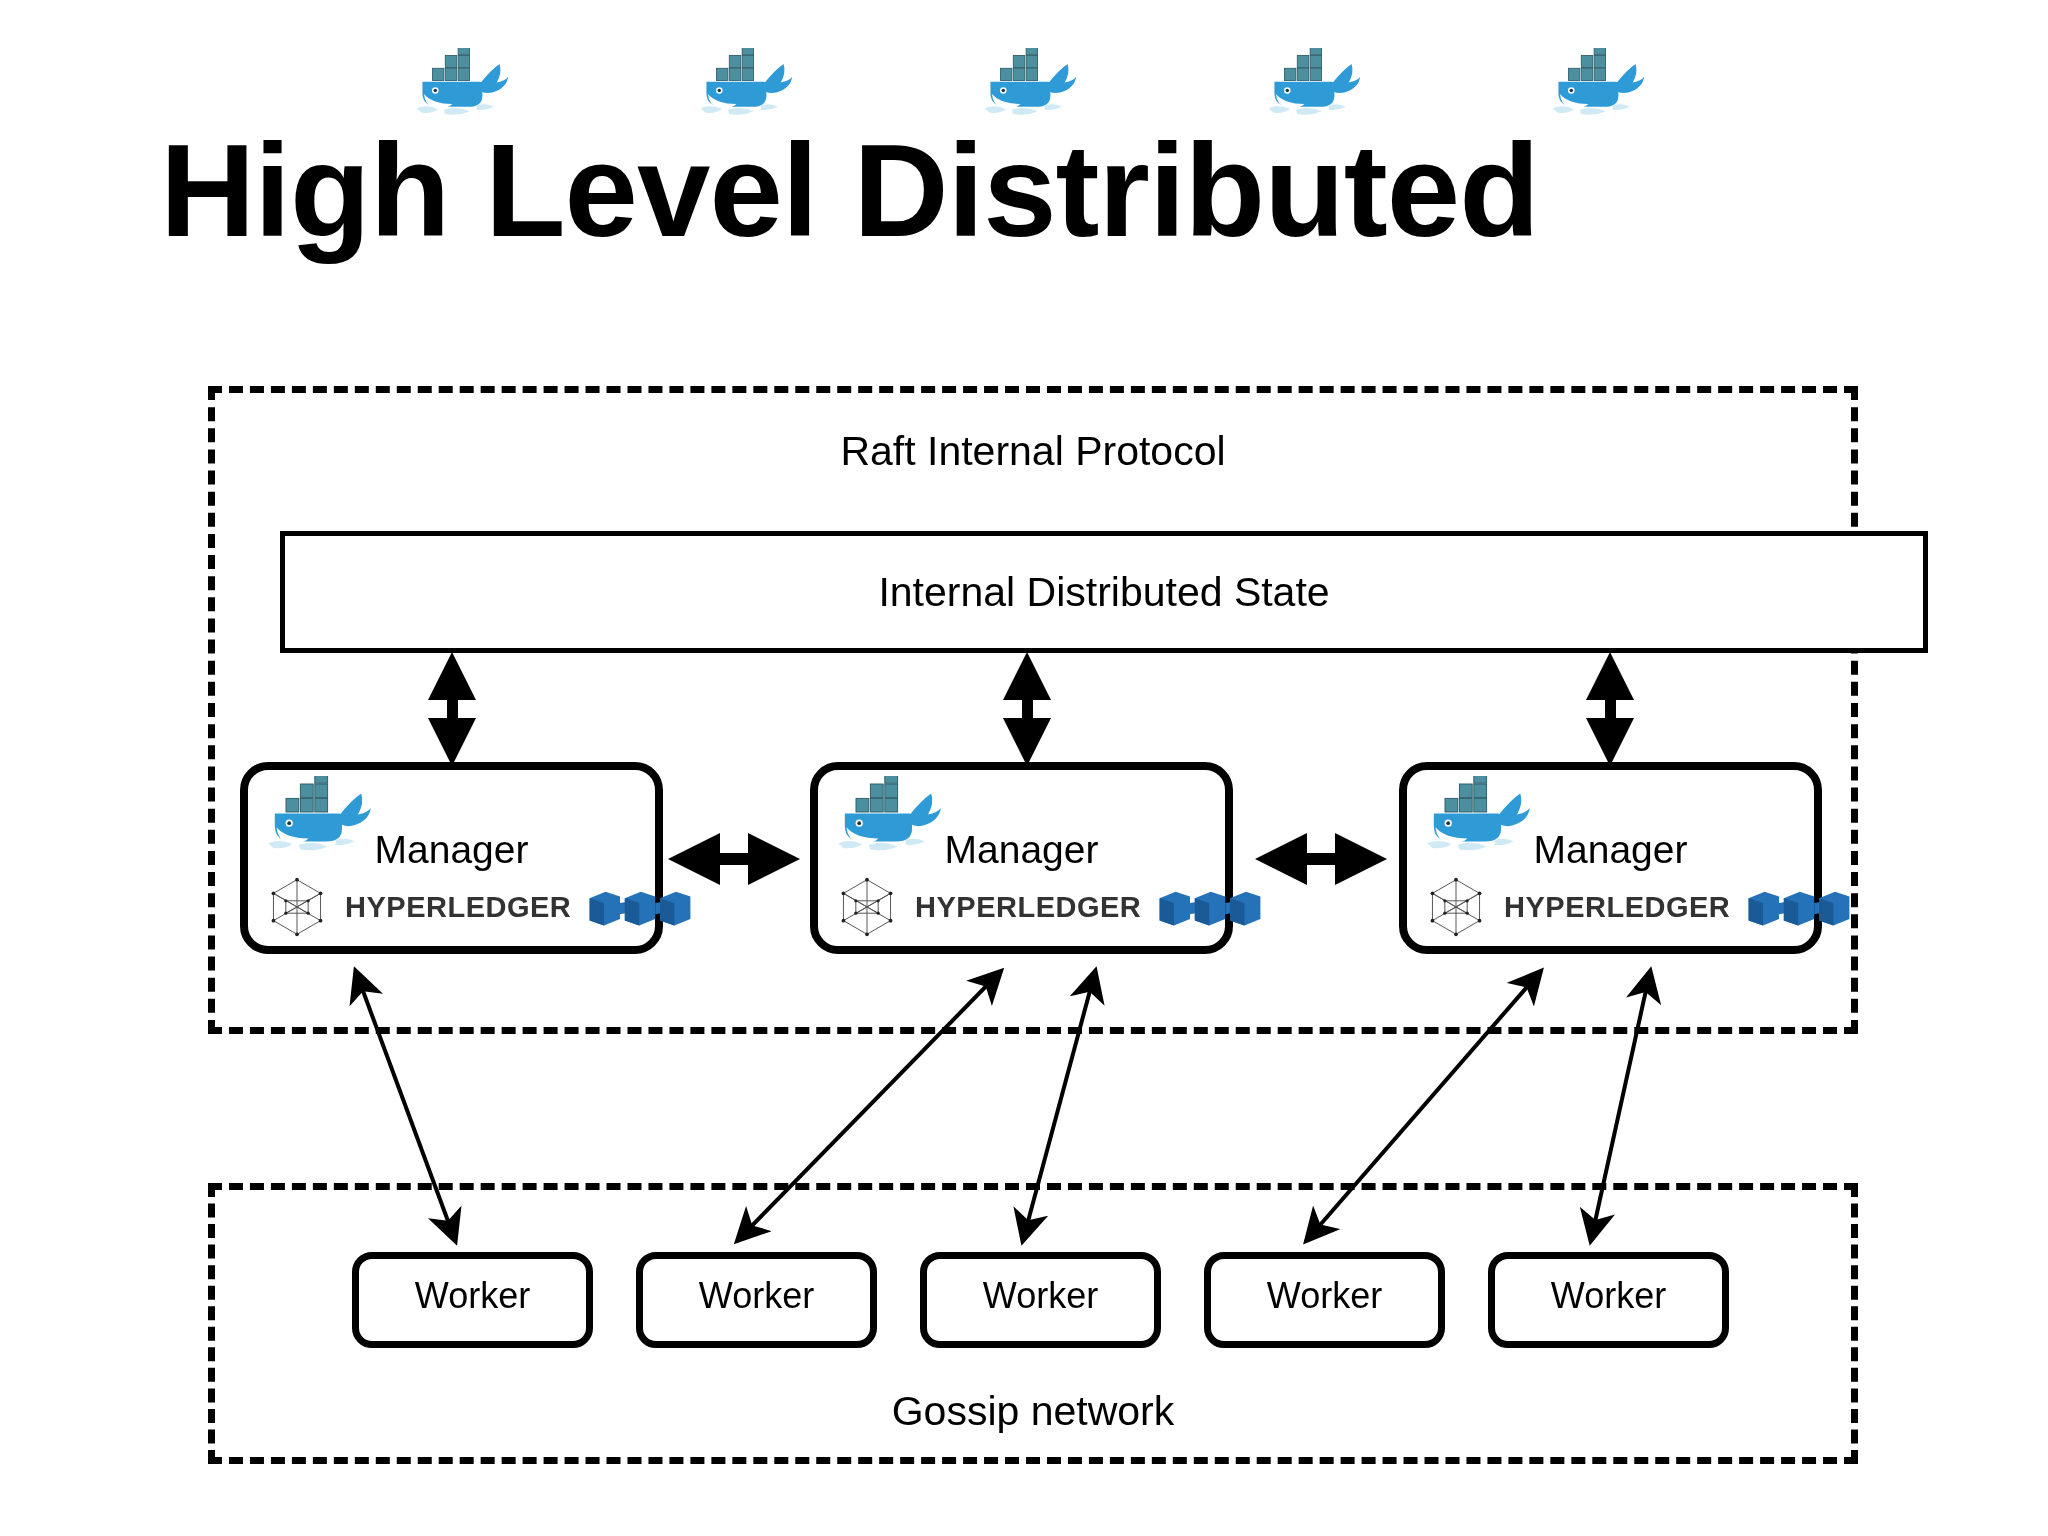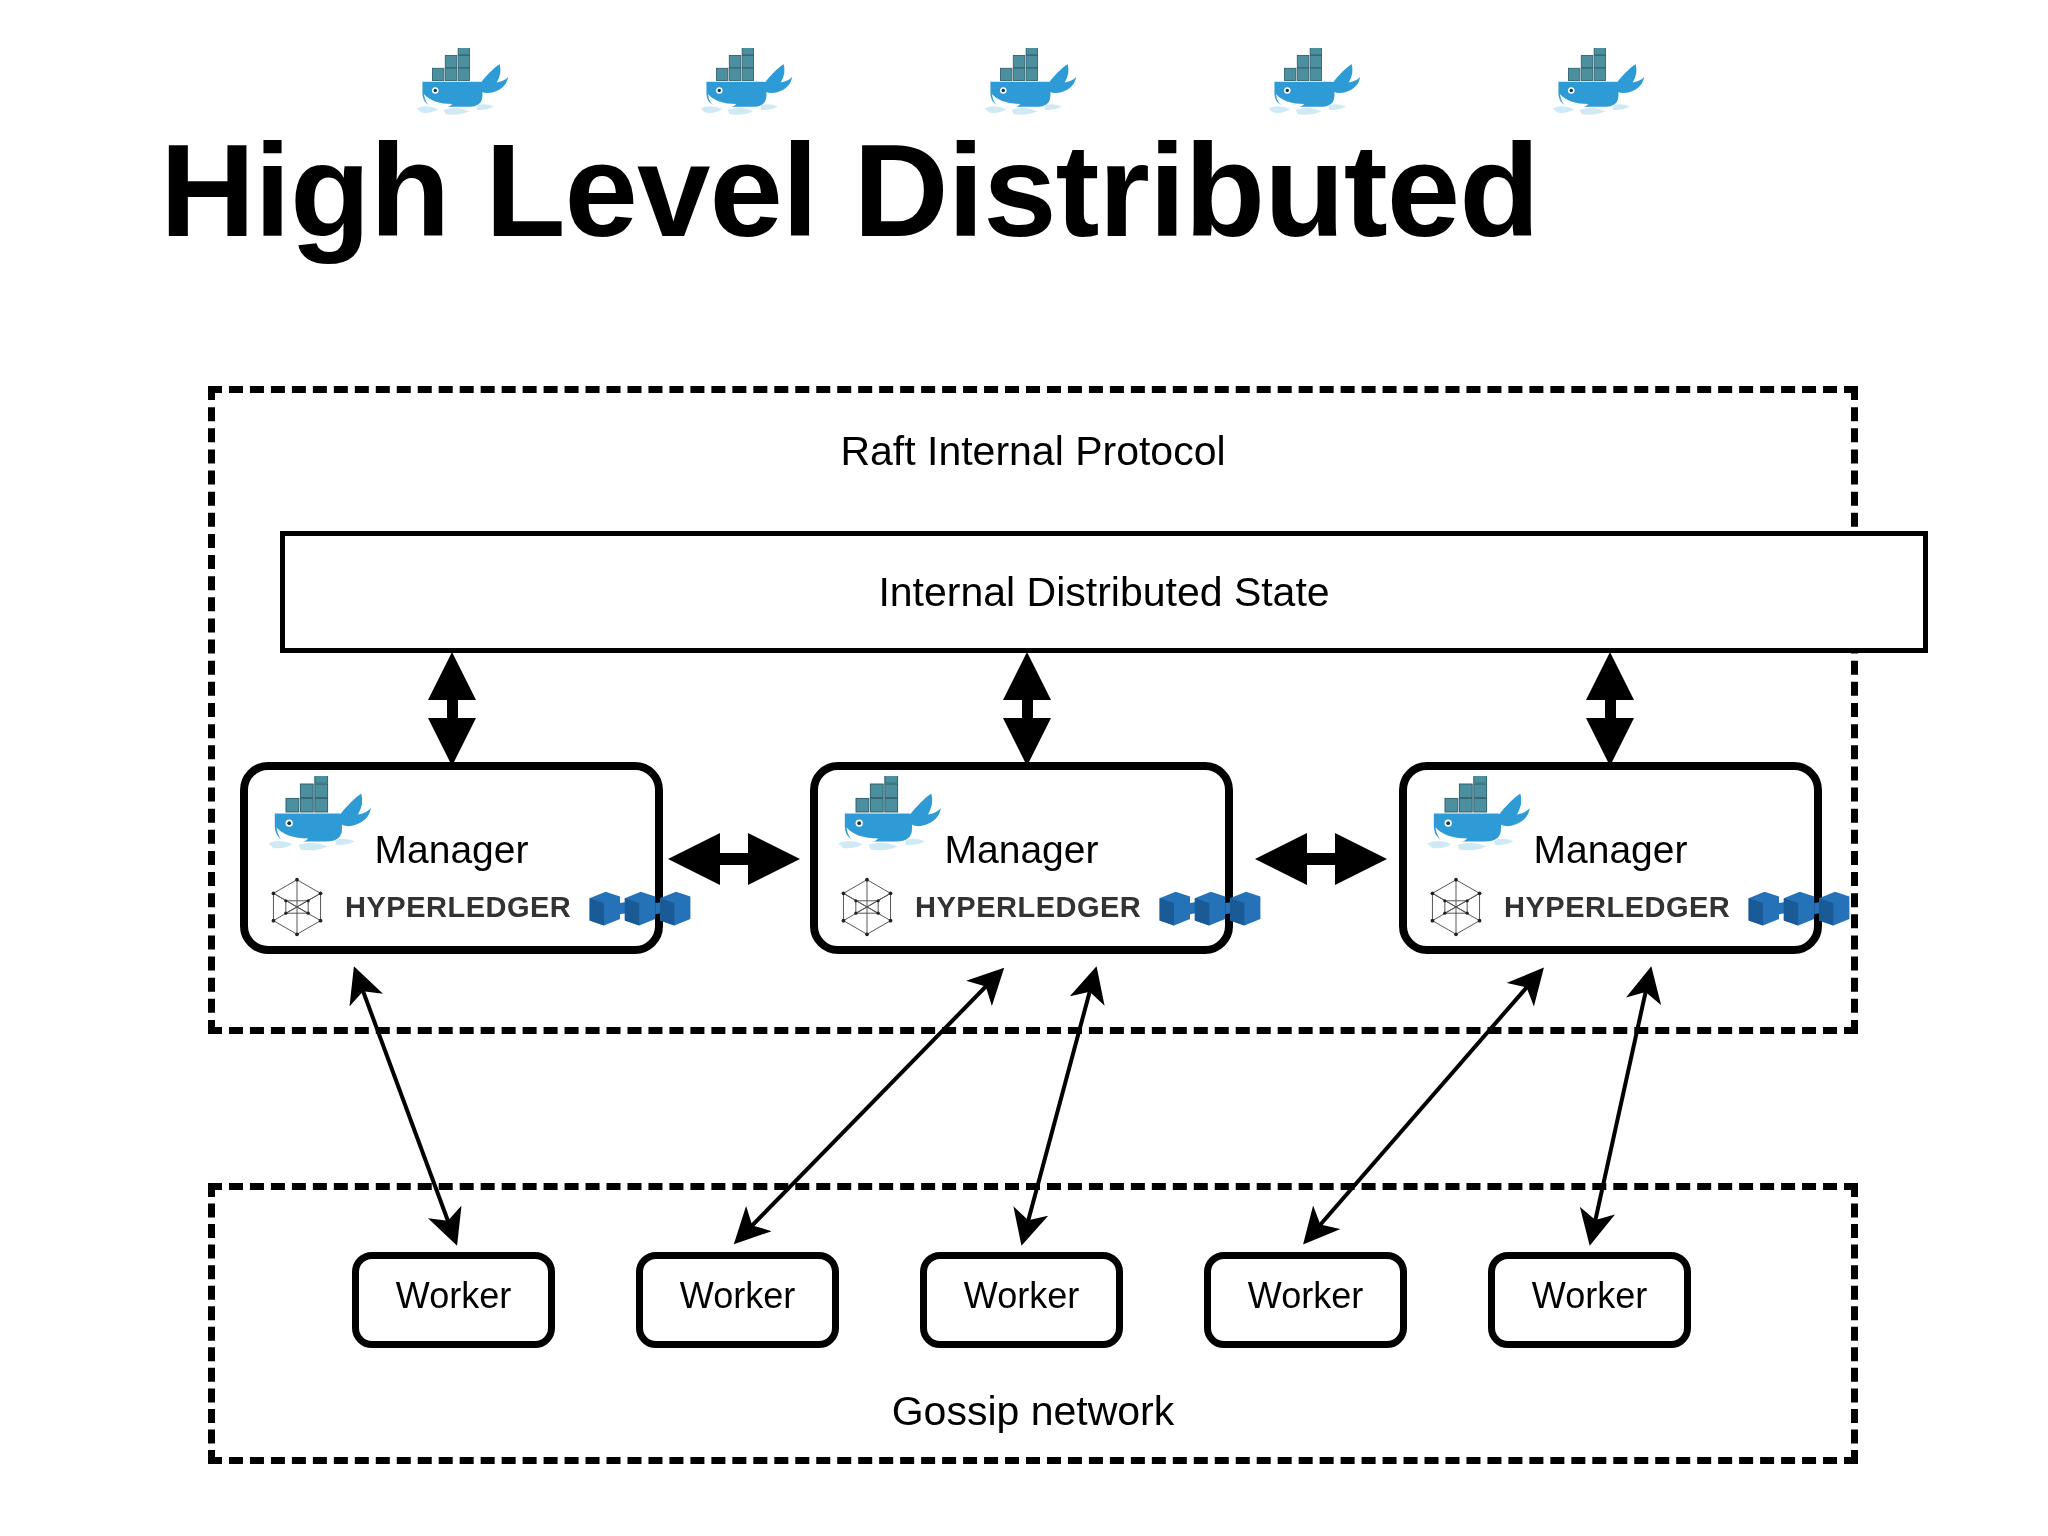--- a/index.html
+++ b/index.html
@@ -141,21 +141,21 @@
     color: #333333;
     white-space: nowrap;
     line-height: 1;
   }
   .hl-chain { width: 104px; height: 40px; display: block; }
 
   
   .worker-node {
     position: absolute;
     top: 1252px;
-    width: 203px;
+    width: 241px;
     height: 96px;
     border: 7px solid #000000;
     border-radius: 20px;
     box-sizing: border-box;
     background: #ffffff;
   }
   #worker-0 { left: 352px; }
   #worker-1 { left: 636px; }
   #worker-2 { left: 920px; }
   #worker-3 { left: 1204px; }

